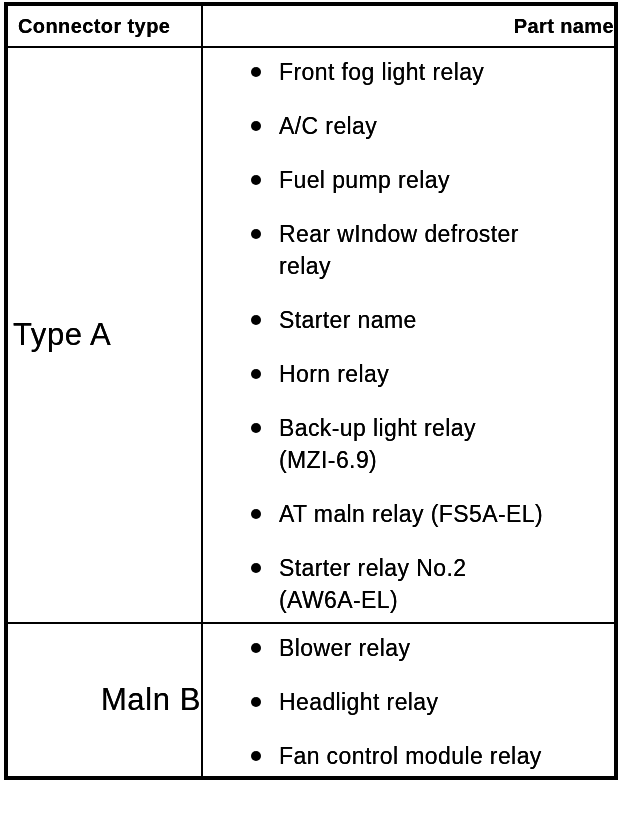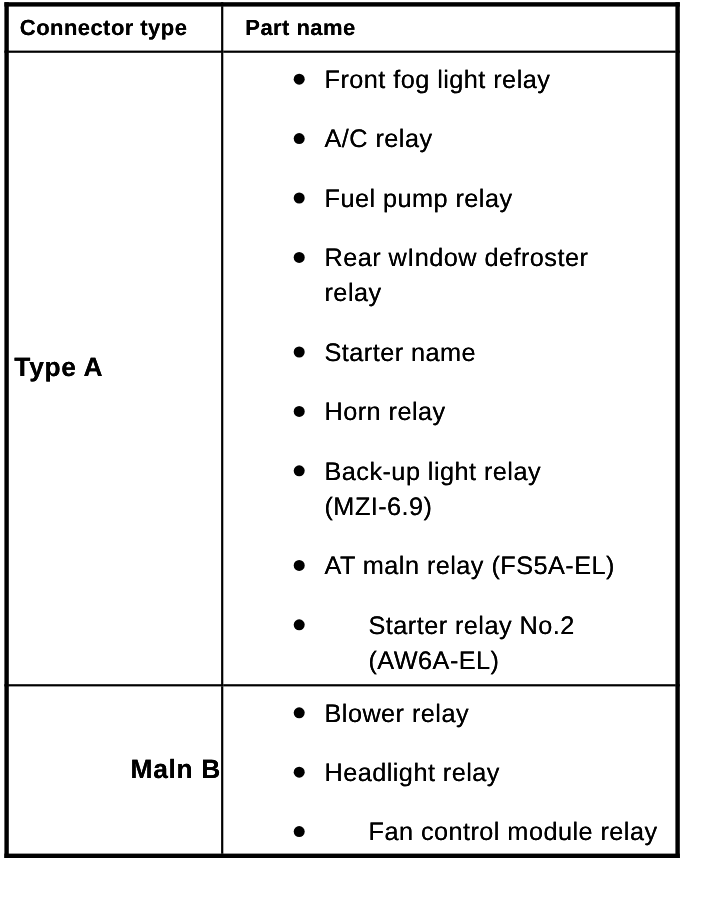--- a/index.html
+++ b/index.html
@@ -27,47 +27,46 @@
   col.col-type{width:196px;}
   th,td{border:2px solid var(--border-color);}
   th{
     font-size:20px;
     font-weight:bold;
     height:40px;
     letter-spacing:0.4px;
     padding:0;
   }
   .th-type{text-align:left;padding-left:10px;}
-  .th-parts{text-align:left;padding-left:20px;}
+  .th-parts{text-align:right;padding-left:20px;}
   .type-cell{
     vertical-align:middle;
-    font-size:24px;
+    font-size:31px;
     letter-spacing:0.6px;
     padding:0 0 0 5px;
-    font-weight:bold;
   }
   .parts-cell{
     vertical-align:top;
-    padding:8px 4px 0 16px;
+    padding:8px 4px 0 0;
   }
   
   .row-0 > td{height:566px;}
   .row-1 > td{height:144px;text-align:right;}
   .row-2 > td{height:34px;}
   .row-2 .parts-cell{vertical-align:middle;padding:0;}
   .part-item{
     display:flex;
     align-items:flex-start;
     padding-left:48px;
     margin-bottom:22px;
     font-size:23px;
     line-height:32px;
     letter-spacing:0.4px;
   }
-  .part-item:last-child{margin-bottom:0;gap:40px;}
+  .part-item:last-child{margin-bottom:0;}
   .part-item.no-bullet{padding-left:6px;}
   .bullet{
     flex:0 0 auto;
     width:10px;height:10px;
     border-radius:50%;
     background:var(--text-color);
     margin:11px 18px 0 0;
   }
   .part-text{white-space:pre-line;}
 </style>

